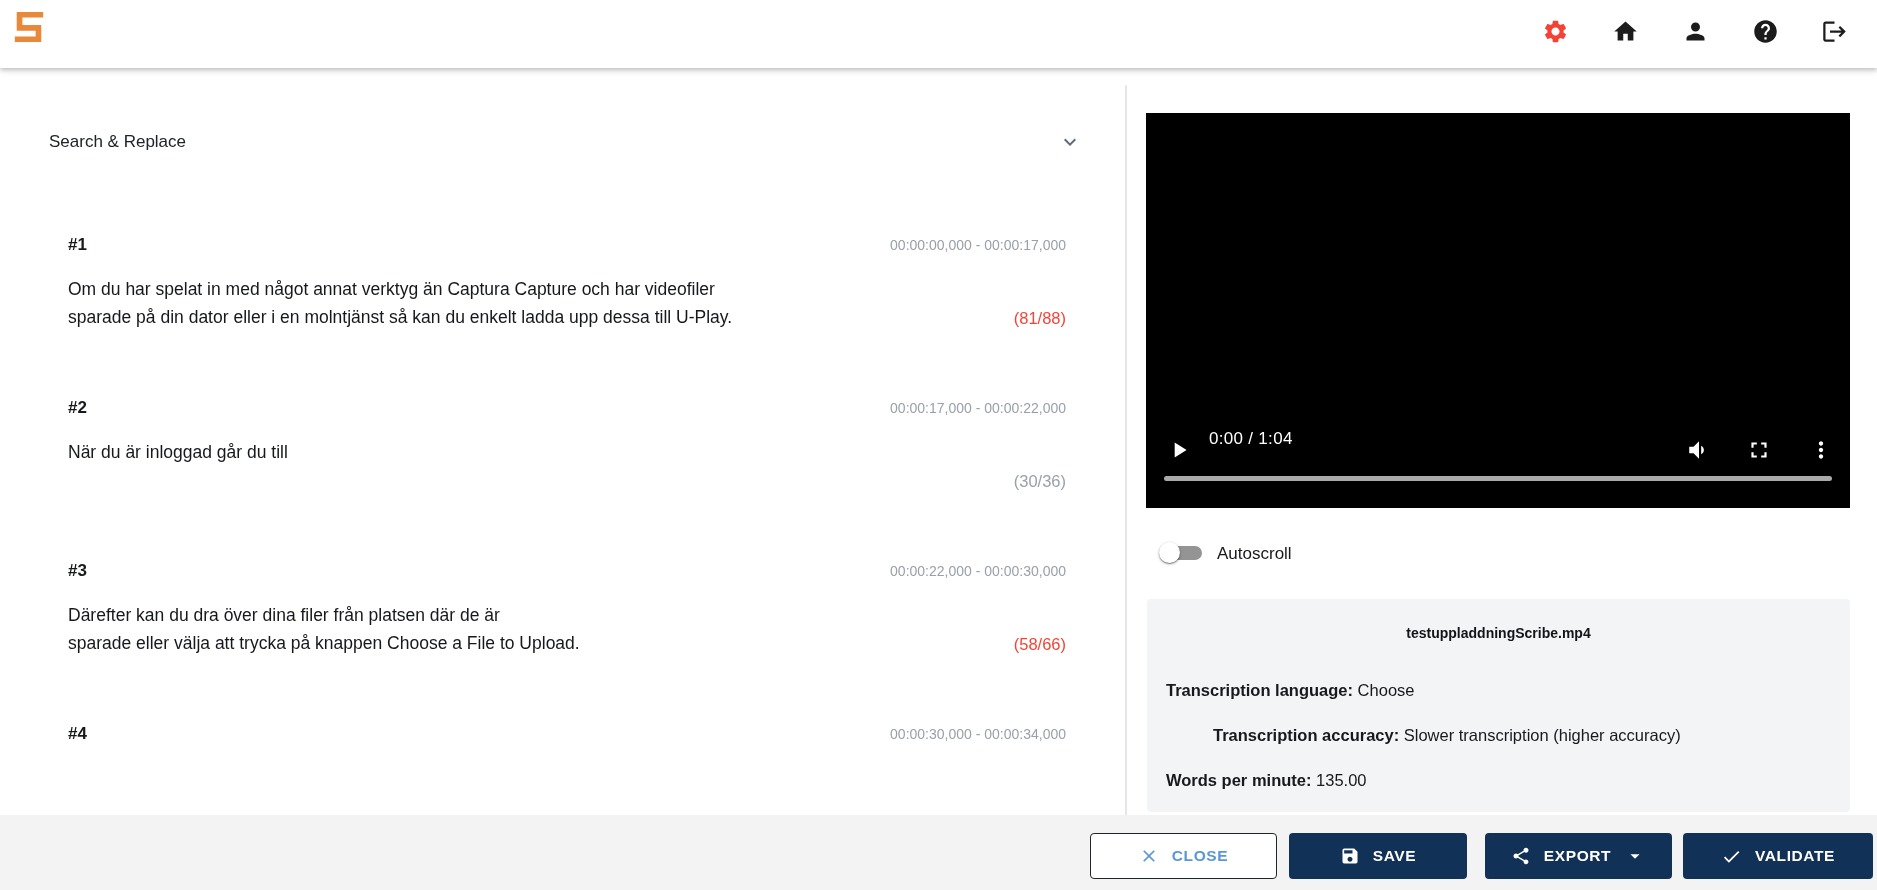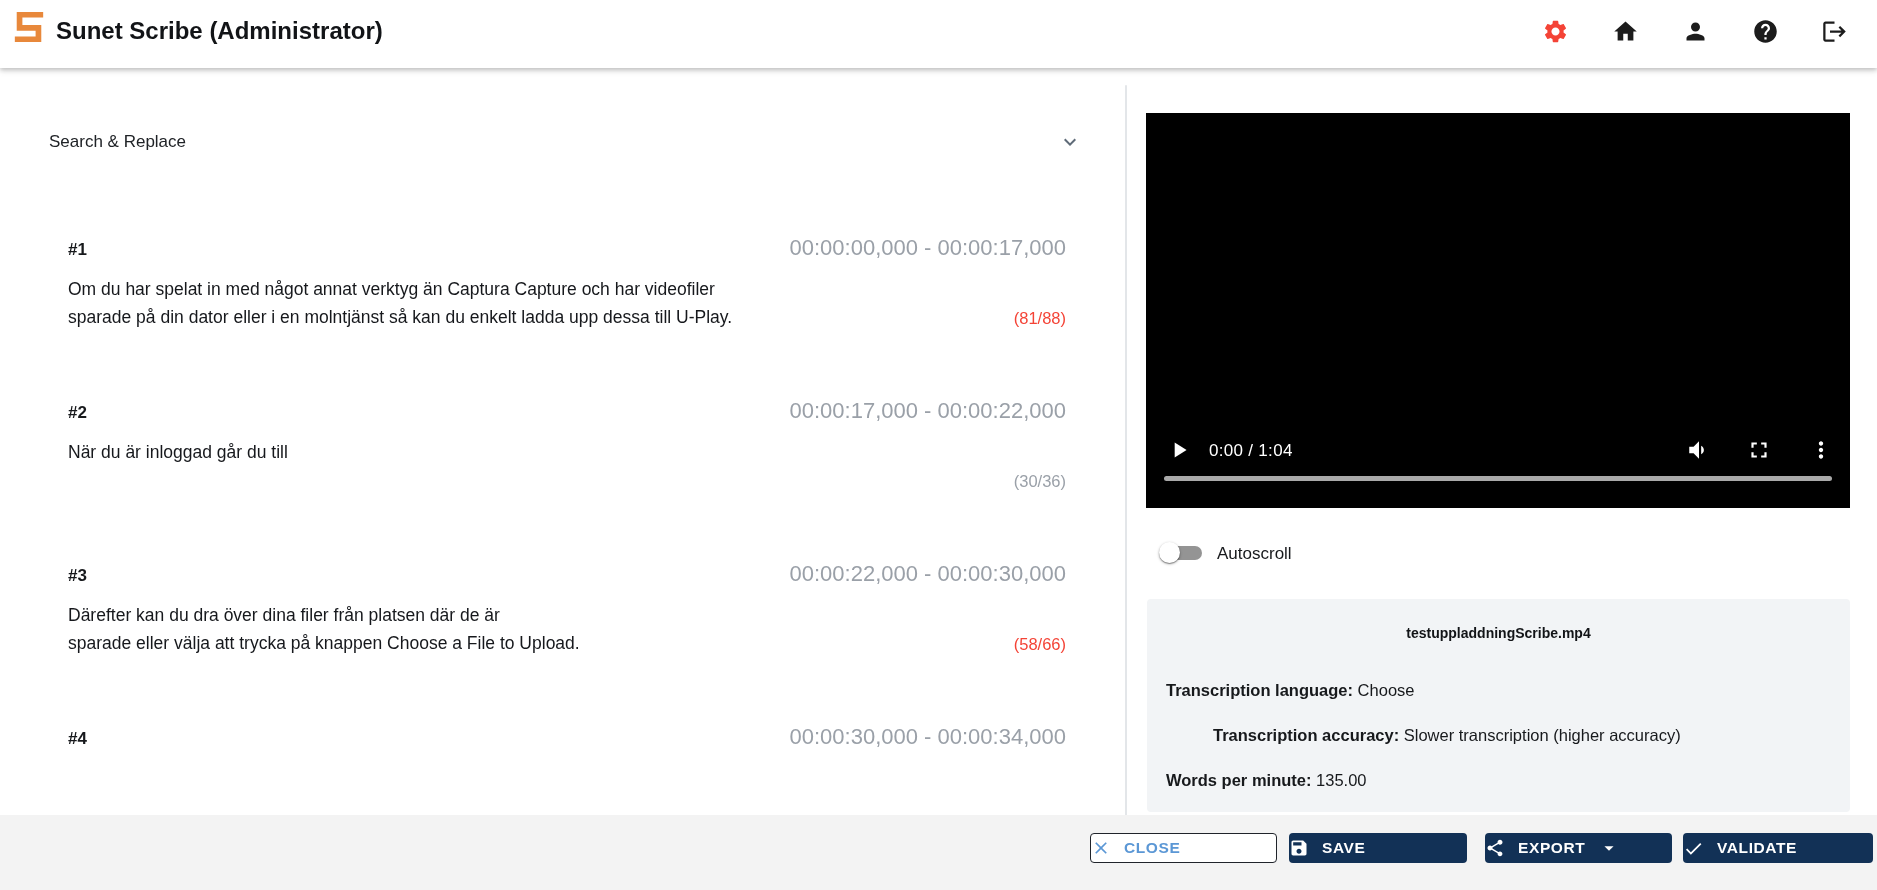--- a/index.html
+++ b/index.html
@@ -16,36 +16,36 @@
   .hicon svg { width:27px; height:27px; }
 
   
   .sr-row { position:absolute; left:40px; top:128px; width:1042px; height:28px; cursor:pointer; }
   .sr-label { position:absolute; left:9px; top:4px; font-size:17px; color:#202327;text-align:center; }
   .sr-chevron { position:absolute; right:0; top:2px; width:24px; height:24px; }
 
   .seg { position:absolute; left:68px; width:998px; }
   .seg-head { display:flex; justify-content:space-between; align-items:baseline; }
   .seg-id { font-size:17px; font-weight:700; color:#17191c; }
-  .seg-time { font-size:22px; color:#9aa0a8; }
+  .seg-time { font-size:14px; color:#9aa0a8; }
   .seg-text { position:absolute; left:0; top:40px; width:840px; font-size:17.5px;
               line-height:28px; color:#16181c; cursor:text; }
   .seg-counter { position:absolute; right:0; top:74px; font-size:16.5px; }
   .seg-counter[data-state="warn"] { color:#f44336; }
   .seg-counter[data-state="normal"] { color:#9aa0a8; }
 
   .vdivider { position:absolute; left:1125px; top:85px; width:2px; height:732px;
               background:#e3e6e9; border-radius:2px; }
 
   
   .video { position:absolute; left:1146px; top:113px; width:704px; height:395px; background:#000; }
   .vctrl { position:absolute; width:26px; height:26px; top:324px; cursor:pointer; }
   .vctrl svg { width:26px; height:26px; fill:#fff; }
   .v-play { left:20px; }
-  .v-time { position:absolute; left:63px; top:328px; font-size:17px; color:#fff; letter-spacing:.3px; }
+  .v-time { position:absolute; left:63px; top:316px; font-size:17px; color:#fff; letter-spacing:.3px; }
   .v-volume { left:540px; }
   .v-fullscreen { left:600px; }
   .v-more { left:662px; }
   .v-progress { position:absolute; left:18px; top:363px; width:668px; height:5px;
                 background:#a9a9a9; border-radius:3px; cursor:pointer; }
 
   
   .toggle-wrap { position:absolute; left:1159px; top:542px; width:44px; height:22px; cursor:pointer; }
   .toggle-track { position:absolute; left:4px; top:4px; width:39px; height:14px;
                   background:#949494; border-radius:7px; }
@@ -57,42 +57,41 @@
   .card { position:absolute; left:1147px; top:599px; width:703px; height:213px;
           background:#f2f4f6; border-radius:4px; }
   .card-title { position:absolute; left:0; top:26px; width:100%; text-align:center;
                 font-size:14px; font-weight:700; color:#121417; }
   .card-row { position:absolute; left:19px; font-size:16.5px; color:#17191c; }
   .card-row b { font-weight:700; }
   .row0 { top:82px; } .row1 { top:127px;margin-left:47px; } .row2 { top:172px; }
 
   
   .footer { position:absolute; left:0; top:815px; width:1877px; height:75px; background:#f3f3f3; }
-  .btn { position:absolute; top:18px; height:30px; border-radius:4px; display:flex;
-         align-items:center; justify-content:flex-start; gap:13px; font-size:15.5px; font-weight:700;
+  .btn { position:absolute; top:18px; height:46px; border-radius:4px; display:flex;
+         align-items:center; justify-content:center; gap:13px; font-size:15.5px; font-weight:700;
          letter-spacing:.6px; cursor:pointer; font-family:"Liberation Sans", sans-serif; }
   .btn svg { flex:0 0 auto; }
   .btn-navy { background:#123156; color:#fff; border:none; }
   .btn-navy svg { fill:#fff; }
   .btn-close { left:1090px; width:187px; background:#fff; border:1.5px solid #20242b; color:#5b97d5; }
   .btn-close svg { fill:#5b97d5; }
   .btn-save { left:1289px; width:178px; }
   .btn-export { left:1485px; width:187px; }
   .btn-validate { left:1683px; width:190px; }
 </style>
 </head>
 <body>
 
 <div id="app">
 
   <div class="header">
     <svg class="logo" viewBox="0 0 36 36">
       <path d="M33 5 H8 V19 H28 V31 H3" fill="none" stroke="#e8883b" stroke-width="6"></path>
     </svg>
-    <div class="app-title">Sunet Scribe (Administrator)</div>
 
     <span class="hicon" style="left:1542px">
       <svg viewBox="0 0 24 24" fill="#f44336">
           <path d="M19.14 12.94c.04-.3.06-.61.06-.94 0-.32-.02-.64-.07-.94l2.03-1.58c.18-.14.23-.41.12-.61l-1.92-3.32c-.12-.22-.37-.29-.59-.22l-2.39.96c-.5-.38-1.03-.7-1.62-.94l-.36-2.54c-.04-.24-.24-.41-.48-.41h-3.84c-.24 0-.43.17-.47.41l-.36 2.54c-.59.24-1.13.57-1.62.94l-2.39-.96c-.22-.08-.47 0-.59.22L2.74 8.87c-.12.21-.08.47.12.61l2.03 1.58c-.05.3-.09.63-.09.94s.02.64.07.94l-2.03 1.58c-.18.14-.23.41-.12.61l1.92 3.32c.12.22.37.29.59.22l2.39-.96c.5.38 1.03.7 1.62.94l.36 2.54c.05.24.24.41.48.41h3.84c.24 0 .44-.17.47-.41l.36-2.54c.59-.24 1.13-.56 1.62-.94l2.39.96c.22.08.47 0 .59-.22l1.92-3.32c.12-.22.07-.47-.12-.61l-2.01-1.58zM12 15.6c-1.98 0-3.6-1.62-3.6-3.6s1.62-3.6 3.6-3.6 3.6 1.62 3.6 3.6-1.62 3.6-3.6 3.6z"></path>
         </svg>
     </span>
     <span class="hicon" style="left:1612px">
       <svg viewBox="0 0 24 24" fill="#1c1c1c">
           <path d="M10 20v-6h4v6h5v-8h3L12 3 2 12h3v8z"></path>
         </svg>

